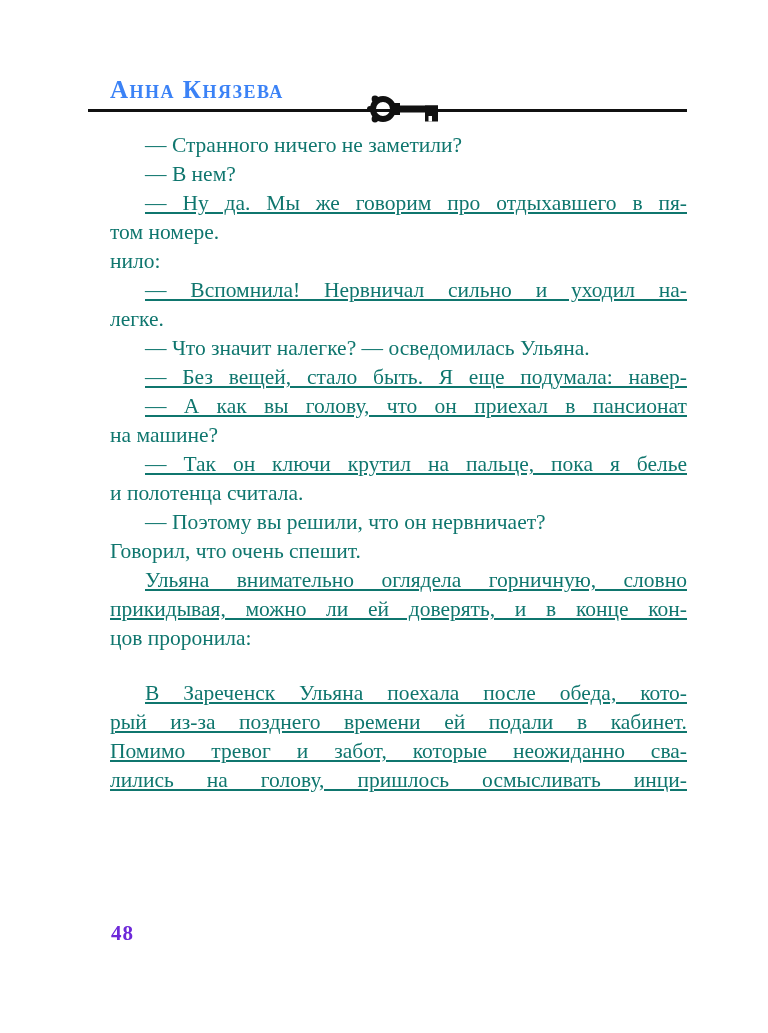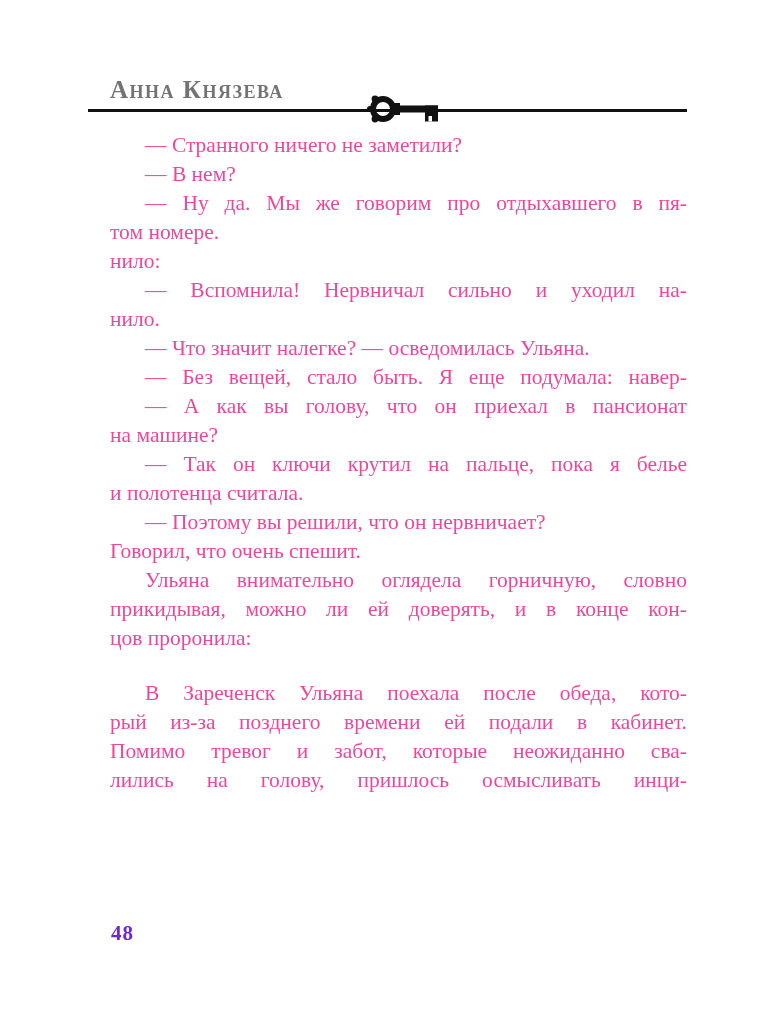--- a/index.html
+++ b/index.html
@@ -21,21 +21,21 @@
   }
   .author-name {
     position: absolute;
     left: 110px;
     top: 76px;
     font-family: "Liberation Serif", serif;
     font-weight: 700;
     font-variant: small-caps;
     font-size: 25px;
     letter-spacing: 1.5px;
-    color: #737373;
+    color: #3b82f6;
     white-space: nowrap;
   }
   .header-rule {
     position: absolute;
     left: 88px;
     top: 109px;
     width: 599px;
     height: 2.6px;
     background: #111111;
   }
@@ -46,33 +46,34 @@
     width: 84px;
     height: 34px;
   }
   .text-block {
     position: absolute;
     left: 110px;
     top: 131px;
     width: 577px;
     font-size: 21.5px;
     line-height: 29px;
-    color: #ec4899;
+    color: #0f766e;
   }
   .line {
     height: 29px;
     text-align: left;
     white-space: normal;
   }
   .line.indent {
     padding-left: 35px;
   }
   .line.justify {
     text-align: justify;
     text-align-last: justify;
+    text-decoration: underline;
   }
   .spacer {
     height: 26px;
   }
   .page-number {
     position: absolute;
     left: 111px;
     top: 921px;
     font-size: 21px;
     font-weight: 700;
@@ -104,21 +105,21 @@
     <rect x="62.5" y="23" width="3.5" height="5.5" fill="#ffffff"></rect>
   </svg>
 
   <div class="text-block" id="body-text">
       <div class="line indent">— Странного ничего не заметили?</div>
       <div class="line indent">— В нем?</div>
       <div class="line indent justify">— Ну да. Мы же говорим про отдыхавшего в пя-</div>
       <div class="line">том номере.</div>
       <div class="line">нило:</div>
       <div class="line indent justify">— Вспомнила! Нервничал сильно и уходил на-</div>
-      <div class="line">нило.</div>
+      <div class="line">легке.</div>
       <div class="line indent">— Что значит налегке? — осведомилась Ульяна.</div>
       <div class="line indent justify">— Без вещей, стало быть. Я еще подумала: навер-</div>
       <div class="line indent justify">— А как вы голову, что он приехал в пансионат</div>
       <div class="line">на машине?</div>
       <div class="line indent justify">— Так он ключи крутил на пальце, пока я белье</div>
       <div class="line">и полотенца считала.</div>
       <div class="line indent">— Поэтому вы решили, что он нервничает?</div>
       <div class="line">Говорил, что очень спешит.</div>
       <div class="line indent justify">Ульяна внимательно оглядела горничную, словно</div>
       <div class="line justify">прикидывая, можно ли ей доверять, и в конце кон-</div>

